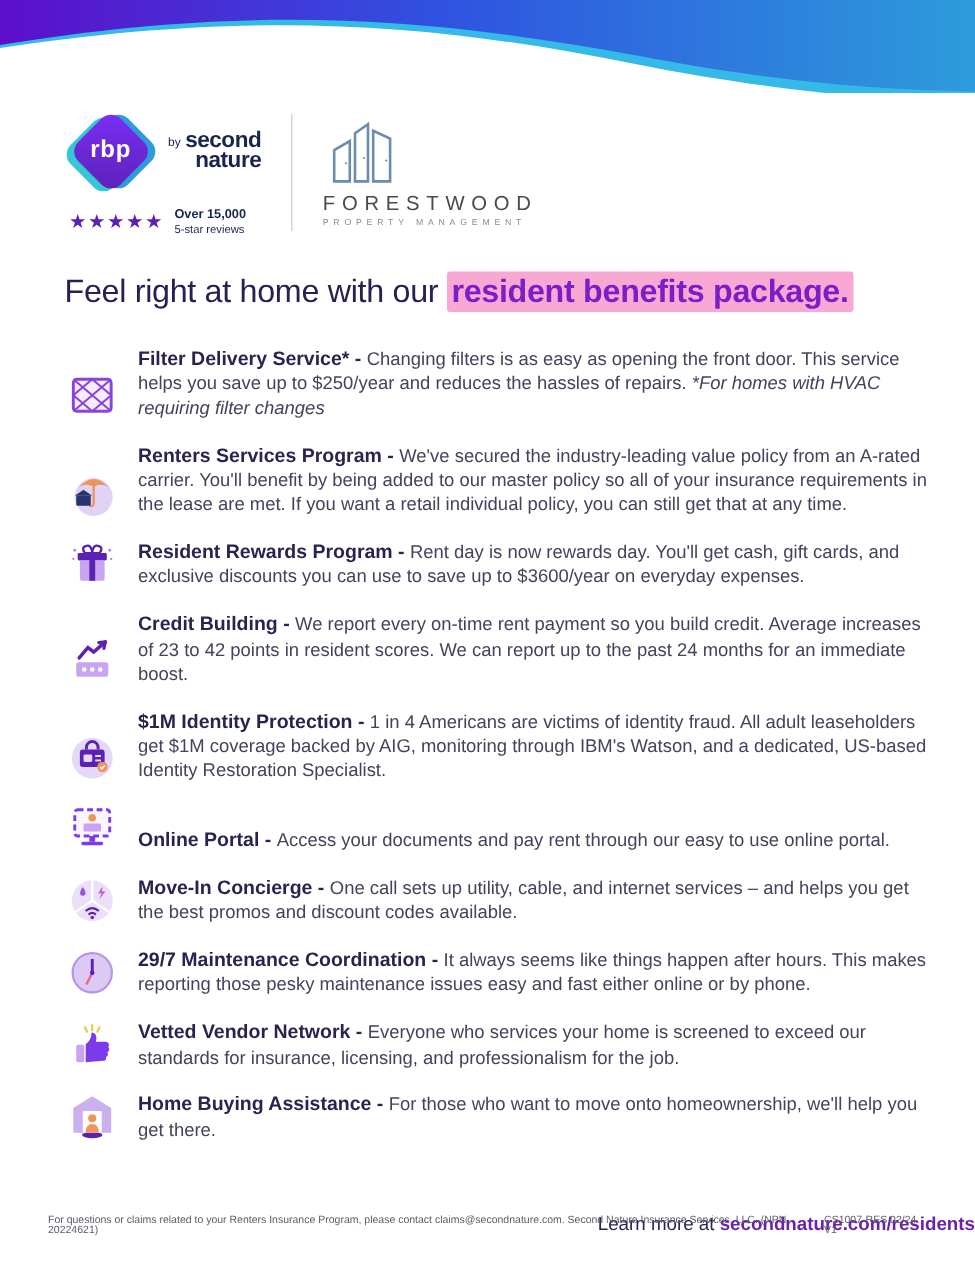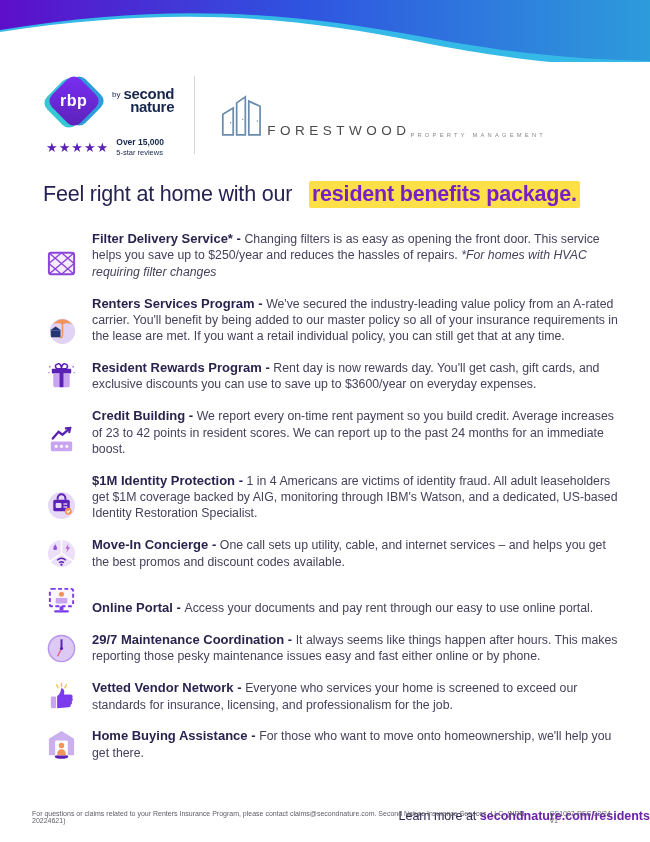--- a/index.html
+++ b/index.html
@@ -34,33 +34,33 @@
                display: flex; align-items: center; justify-content: center; }
   .rbp-purple span { transform: rotate(-45deg); color: #fff; font-weight: bold; font-size: 16px; letter-spacing: .5px; }
   .sn-text { display: flex; align-items: flex-start; gap: 3px; color: #17264d; }
   .sn-by { font-size: 8px; margin-top: 2px; color: #17264d; }
   .sn-stack { font-weight: bold; font-size: 15px; line-height: .85; letter-spacing: -.3px; text-align: right; }
   .reviews { display: flex; align-items: center; gap: 7px; }
   .stars { color: #5b21b6; font-size: 13px; letter-spacing: 1px; }
   .rev-text { font-size: 7.5px; color: #17264d; line-height: 1.25; }
   .rev-text .big { font-weight: bold; font-size: 8.5px; }
   .logo-divider { width: 1px; height: 78px; background: #d6d6d6; }
-  .fw-block { display: flex; flex-direction: row; align-items: flex-end; }
+  .fw-block { display: flex; flex-direction: column; align-items: flex-start; }
   .fw-name { font-size: 13.5px; letter-spacing: 4.5px; color: #4a4a4a; font-weight: 500; margin-top: 4px; }
   .fw-sub  { font-size: 5.8px; letter-spacing: 3.2px; color: #8a8a8a; margin-top: 3px; }
 
   
   .page-title {
     margin: 24px 30px 16px 43px;
     font-size: 21.5px; letter-spacing: -.2px;
     color: #252153; font-weight: 500;
   }
   .page-title .hl {
     color: #7a1fc8; font-weight: 800;
-    background: #fde047; padding: 1px 3px 2px 3px; border-radius: 2px; margin-left: 11px;
+    background: #f9a8d4; padding: 1px 3px 2px 3px; border-radius: 2px;
   }
 
   
   .benefits { padding: 6px 30px 0 45px; }
   .benefit { display: flex; gap: 14px; margin-bottom: 13.5px; align-items: flex-end; }
   .b-icon { flex: 0 0 33px; width: 33px; height: 33px; }
   .b-icon svg { width: 33px; height: 33px; display: block; }
   .b-text { font-size: 12.3px; line-height: 1.33; color: #46425c; padding-top: 1px; }
   .b-text strong { color: #29244f; font-size: 13px; }
   .b-text .note { font-style: italic; }
@@ -206,47 +206,47 @@
         <circle cx="24" cy="23" r="3.6" fill="#f0945a"></circle>
         <path d="M22.4 23 l1.2 1.2 l2 -2.2" stroke="#fff" stroke-width="1.2" fill="none"></path>
       </svg>
     </div>
     <p class="b-text"><strong>$1M Identity Protection - </strong><span>1 in 4 Americans are victims of identity fraud. All adult leaseholders get $1M coverage backed by AIG, monitoring through IBM's Watson, and a dedicated, US-based Identity Restoration Specialist.</span></p>
   </div>
 
   <div class="benefit">
     <div class="b-icon">
       <svg viewBox="0 0 34 34">
+        <rect x="5" y="5" width="24" height="18" rx="2" fill="#faf6fe" stroke="#7c3aed" stroke-width="2" stroke-dasharray="4 2.5"></rect>
+        <circle cx="17" cy="10.5" r="2.6" fill="#f0945a"></circle>
+        <rect x="11" y="14.5" width="12" height="5.5" rx="1" fill="#c9a4f0"></rect>
+        <rect x="15" y="23" width="4" height="4" fill="#7c3aed"></rect>
+        <rect x="9.5" y="27" width="15" height="2.4" rx="1.2" fill="#7c3aed"></rect>
+      </svg>
+    </div>
+    <p class="b-text"><strong>Online Portal - </strong><span>Access your documents and pay rent through our easy to use online portal.</span></p>
+  </div>
+
+  <div class="benefit">
+    <div class="b-icon">
+      <svg viewBox="0 0 34 34">
         <circle cx="17" cy="17" r="14" fill="#ebdff9"></circle>
         <path d="M17 3 V17 M17 17 L5 25 M17 17 L29 25" stroke="#ffffff" stroke-width="1.6"></path>
         <path d="M10.5 7.5 C8 11 8 13.5 10.5 13.5 C13 13.5 13 11 10.5 7.5 Z" fill="#9b51e0"></path>
         <path d="M24 7 L21 12 h2.2 L22 16 L26 10.5 h-2.2 Z" fill="#bb6bd9"></path>
         <path d="M12.5 24 q4.5 -4 9 0 M14.5 26.5 q2.5 -2.2 5 0" stroke="#5b21b6" stroke-width="1.5" fill="none"></path>
         <circle cx="17" cy="28.5" r="1.2" fill="#5b21b6"></circle>
       </svg>
     </div>
     <p class="b-text"><strong>Move-In Concierge - </strong><span>One call sets up utility, cable, and internet services – and helps you get the best promos and discount codes available.</span></p>
   </div>
 
   <div class="benefit">
     <div class="b-icon">
       <svg viewBox="0 0 34 34">
-        <rect x="5" y="5" width="24" height="18" rx="2" fill="#faf6fe" stroke="#7c3aed" stroke-width="2" stroke-dasharray="4 2.5"></rect>
-        <circle cx="17" cy="10.5" r="2.6" fill="#f0945a"></circle>
-        <rect x="11" y="14.5" width="12" height="5.5" rx="1" fill="#c9a4f0"></rect>
-        <rect x="15" y="23" width="4" height="4" fill="#7c3aed"></rect>
-        <rect x="9.5" y="27" width="15" height="2.4" rx="1.2" fill="#7c3aed"></rect>
-      </svg>
-    </div>
-    <p class="b-text"><strong>Online Portal - </strong><span>Access your documents and pay rent through our easy to use online portal.</span></p>
-  </div>
-
-  <div class="benefit">
-    <div class="b-icon">
-      <svg viewBox="0 0 34 34">
         <circle cx="17" cy="17" r="13.5" fill="#dcc9f4" stroke="#b794e8" stroke-width="1.5"></circle>
         <line x1="17" y1="17" x2="17" y2="7.5" stroke="#5b21b6" stroke-width="2"></line>
         <line x1="17" y1="17" x2="13" y2="25" stroke="#e8618c" stroke-width="1.6"></line>
         <circle cx="17" cy="17" r="1.6" fill="#5b21b6"></circle>
       </svg>
     </div>
     <p class="b-text"><strong>29/7 Maintenance Coordination - </strong><span>It always seems like things happen after hours. This makes reporting those pesky maintenance issues easy and fast either online or by phone.</span></p>
   </div>
 
   <div class="benefit">

